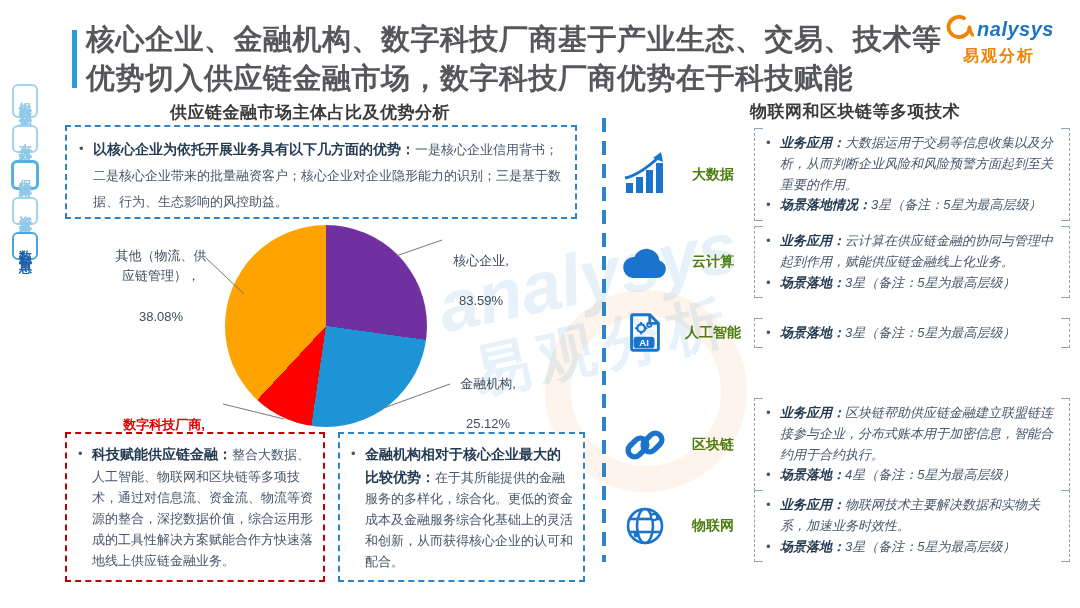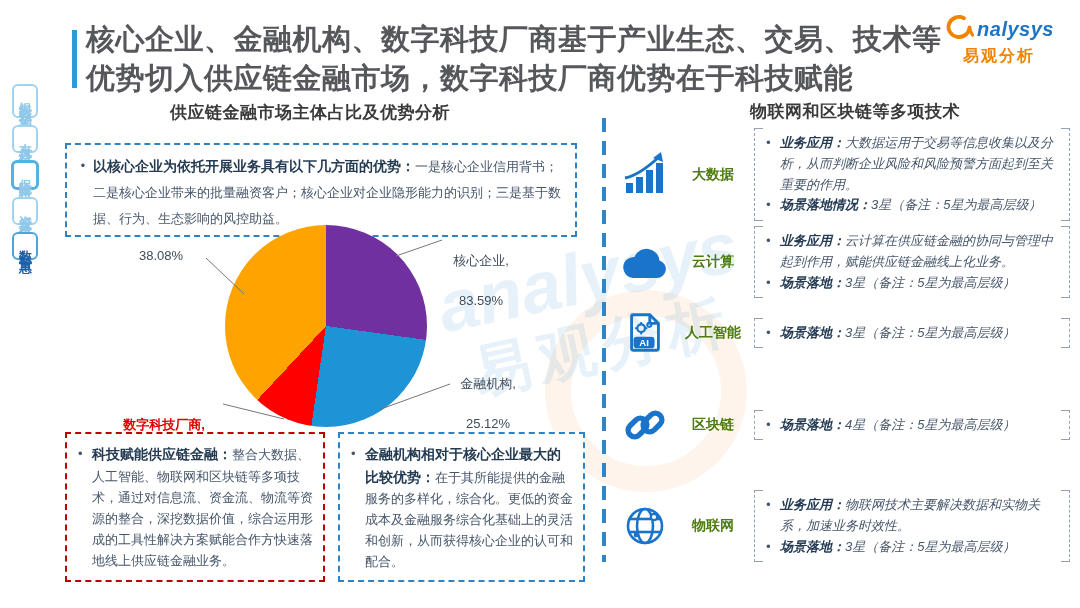--- a/index.html
+++ b/index.html
@@ -27,21 +27,21 @@
   .tab-outline{border:3px solid #55B1E2;}
   .tab-active{color:#1D5FA8;border-color:#49A5DB;}
   
   .section-title{position:absolute;font-size:17px;font-weight:bold;color:#3A3A3A;text-align:center;letter-spacing:0.5px;}
   .left-title{left:60px;top:101px;width:500px;}
   .right-title{left:640px;top:100px;width:430px;}
   
   .dash-box{position:absolute;background:#fff;font-size:13px;color:#46566A;line-height:1.9;}
   .blue-dash{border:2px dashed #2E82C6;}
   .red-dash{border:2px dashed #C00000;}
-  .adv-box{left:65px;top:143px;width:486px;height:72px;padding:9px 11px;line-height:1.95;font-family:Liberation Mono, monospace;}
+  .adv-box{left:65px;top:125px;width:486px;height:72px;padding:9px 11px;line-height:1.95;}
   .tech-box{left:65px;top:432px;width:236px;height:128px;padding:9px 10px;line-height:1.62;}
   .fin-box{left:338px;top:432px;width:223px;height:128px;padding:9px 10px;line-height:1.62;}
   .bullet{position:relative;padding-left:15px;}
   .bullet::before{content:"•";position:absolute;left:1px;top:0;color:#46566A;}
   .lead{font-weight:bold;color:#243B53;font-size:14px;}
   
   .pie{position:absolute;left:225px;top:225px;width:202px;height:202px;border-radius:50%;}
   .pie-label{position:absolute;text-align:center;font-size:13px;color:#3E4C5C;line-height:1.55;white-space:pre-line;}
   .pl-other{left:100px;top:226px;width:122px;}
   .pl-core{left:425px;top:231px;width:112px;}
@@ -125,20 +125,22 @@
   <div class="pie" style="background: conic-gradient(rgb(112, 48, 160) 0%, rgb(112, 48, 160) 27.2%, rgb(30, 147, 214) 27.2%, rgb(30, 147, 214) 52.32%, rgb(255, 0, 0) 52.32%, rgb(255, 0, 0) 61.92%, rgb(255, 163, 0) 61.92%, rgb(255, 163, 0) 100%);"></div>
 
   <svg class="leader-lines" width="600" height="608">
     <line x1="206" y1="258" x2="244" y2="294" stroke="#777" stroke-width="1"></line>
     <line x1="396" y1="256" x2="442" y2="240" stroke="#777" stroke-width="1"></line>
     <line x1="450" y1="384" x2="381" y2="409" stroke="#777" stroke-width="1"></line>
     <line x1="223" y1="404" x2="284" y2="419" stroke="#777" stroke-width="1"></line>
   </svg>
 
   <div class="pie-label pl-other">
+    <div class="pie-label-name">其他（物流、供
+应链管理），</div>
     <div class="pie-label-pct">38.08%</div>
   </div>
   <div class="pie-label pl-core">
     <div class="pie-label-name">核心企业,</div>
     <div class="pie-label-pct">83.59%</div>
   </div>
   <div class="pie-label pl-finance">
     <div class="pie-label-name">金融机构,</div>
     <div class="pie-label-pct">25.12%</div>
   </div>
@@ -223,20 +225,21 @@
     <div class="tech-icon">
       <svg width="48" height="48" viewBox="0 0 48 48">
         <g fill="none" stroke="#1B74CB" stroke-width="5.5">
           <rect x="6" y="20" width="21" height="13" rx="6.5" transform="rotate(-45 16.5 26.5)"></rect>
           <rect x="21" y="15" width="21" height="13" rx="6.5" transform="rotate(-45 31.5 21.5)"></rect>
         </g>
       </svg>
     </div>
     <div class="tech-label">区块链</div>
     <div class="bracket">
+      <div class="bullet"><span class="lead">业务应用：</span><span>区块链帮助供应链金融建立联盟链连接参与企业，分布式账本用于加密信息，智能合约用于合约执行。</span></div>
       <div class="bullet"><span class="lead">场景落地：</span><span>4星（备注：5星为最高层级）</span></div>
     </div>
   </div>
 
   <div class="tech-row" style="top:490px;">
     <div class="tech-icon">
       <svg width="48" height="48" viewBox="0 0 48 48">
         <g fill="none" stroke="#1B74CB" stroke-width="2.6">
           <circle cx="24" cy="24" r="17"></circle>
           <ellipse cx="24" cy="24" rx="8" ry="17"></ellipse>

